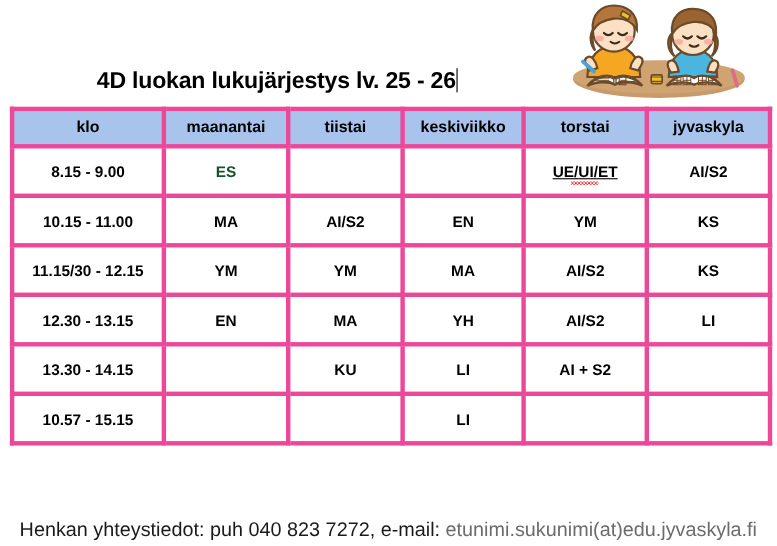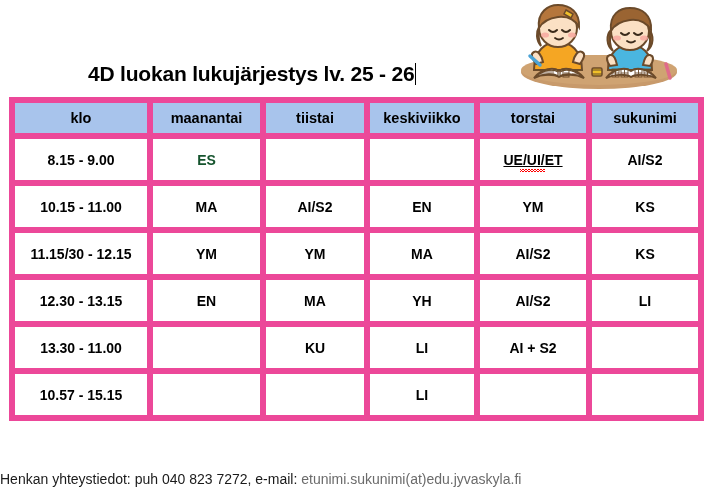--- a/index.html
+++ b/index.html
@@ -55,21 +55,21 @@
   
   #schedule {
     position: absolute;
     left: 9px;
     top: 97px;
     width: 689px;
     border-collapse: collapse;
     table-layout: fixed;
   }
   #schedule td, #schedule th {
-    border: 6px solid #ec4899;
+    border: 4px solid #ec4899;
     height: 41px;
     padding: 0 6px;
     font-size: 14px;
     text-align: center;
     vertical-align: middle;
     font-weight: bold;
     background: #ffffff;
   }
   #schedule thead th {
     background: #a8c4ec;
@@ -116,22 +116,22 @@
     background-size: 3px 3px;
     background-repeat: repeat-x;
   }
 
   
   #footer {
     position: absolute;
     left: 0;
     top: 471px;
     width: 706px;
-    text-align: left;
-    font-size: 14px;
+    text-align: center;
+    font-size: 18px;
     white-space: nowrap;
   }
   #footer .contact { color: #1a1a1a; }
   #footer .email { color: #6b6b6b; }
 </style>
 </head>
 <body>
 
 <div id="clipart">
   <svg viewBox="0 0 206 92" width="206" height="92" xmlns="http://www.w3.org/2000/svg">
@@ -236,21 +236,21 @@
       <col class="c4">
       <col class="c5">
   </colgroup>
   <thead>
     <tr>
       <th>klo</th>
       <th>maanantai</th>
       <th>tiistai</th>
       <th>keskiviikko</th>
       <th>torstai</th>
-      <th>sukunimi</th>
+      <th>jyvaskyla</th>
     </tr>
   </thead>
   <tbody>
 
     <tr>
       <td class="timecell">8.15 - 9.00</td>
       <td class="red">ES</td>
       <td></td>
       <td></td>
       <td><span class="squiggle">UE/UI/ET</span></td>
@@ -279,21 +279,21 @@
     <tr>
       <td class="timecell">12.30 - 13.15</td>
       <td>EN</td>
       <td>MA</td>
       <td>YH</td>
       <td>AI/S2</td>
       <td>LI</td>
     </tr>
 
     <tr>
-      <td class="timecell">13.30 - 11.00</td>
+      <td class="timecell">13.30 - 14.15</td>
       <td></td>
       <td>KU</td>
       <td>LI</td>
       <td>AI + S2</td>
       <td></td>
     </tr>
 
     <tr>
       <td class="timecell">10.57 - 15.15</td>
       <td></td>

